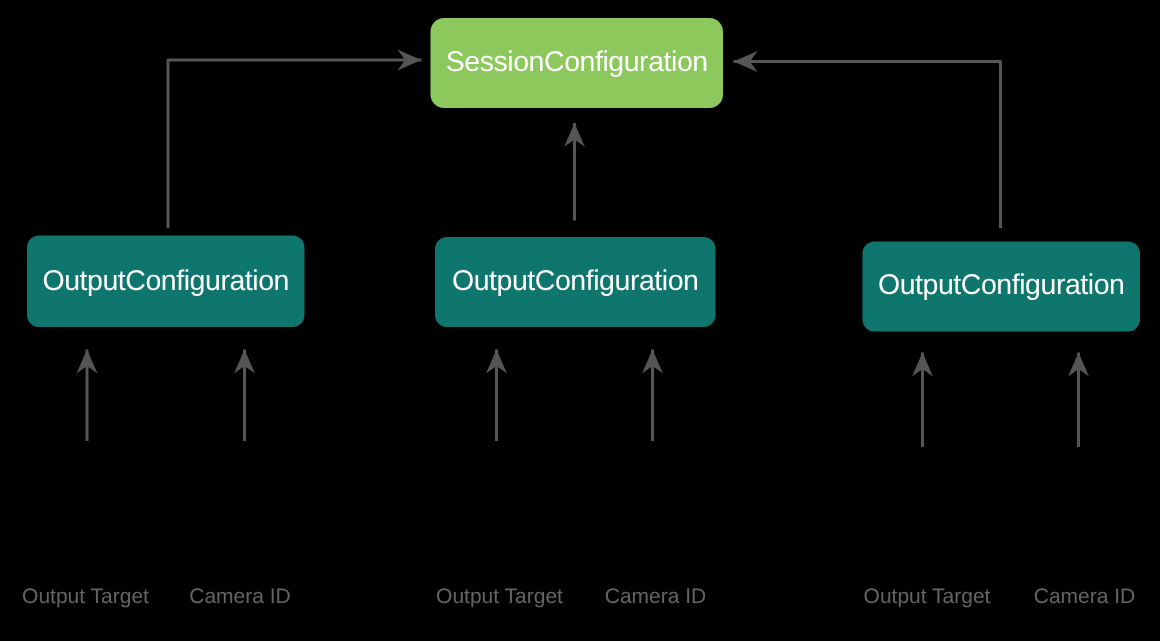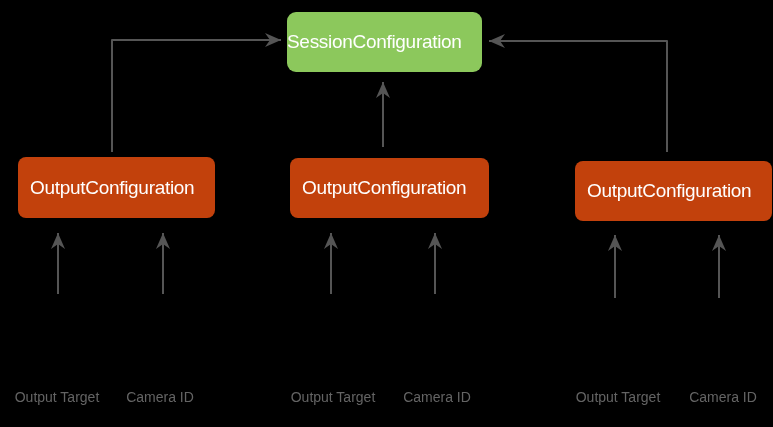--- a/index.html
+++ b/index.html
@@ -17,35 +17,35 @@
   }
   #connectors {
     position: absolute;
     left: 0; top: 0;
     width: 773px; height: 427px;
   }
   .node {
     position: absolute;
     display: flex;
     align-items: center;
+    justify-content: center;
     color: #ffffff;
     font-size: 19px;
     letter-spacing: -0.3px;
     white-space: nowrap;
   }
   .node-session {
     left: 287px; top: 12px;
     width: 195px; height: 60px;
     background: #8CC85C;
     border-radius: 9px;
   }
   .node-output {
-    background: #c2410c;
+    background: #0f766e;
     border-radius: 8px;
-    padding-left: 12px;
   }
   .node-output-1 { left: 18px;  top: 157px; width: 185px; height: 61px; }
   .node-output-2 { left: 290px; top: 158px; width: 187px; height: 60px; }
   .node-output-3 { left: 575px; top: 161px; width: 185px; height: 60px; }
   .input-label {
     position: absolute;
     top: 389px;
     width: 120px;
     text-align: center;
     color: #646464;

